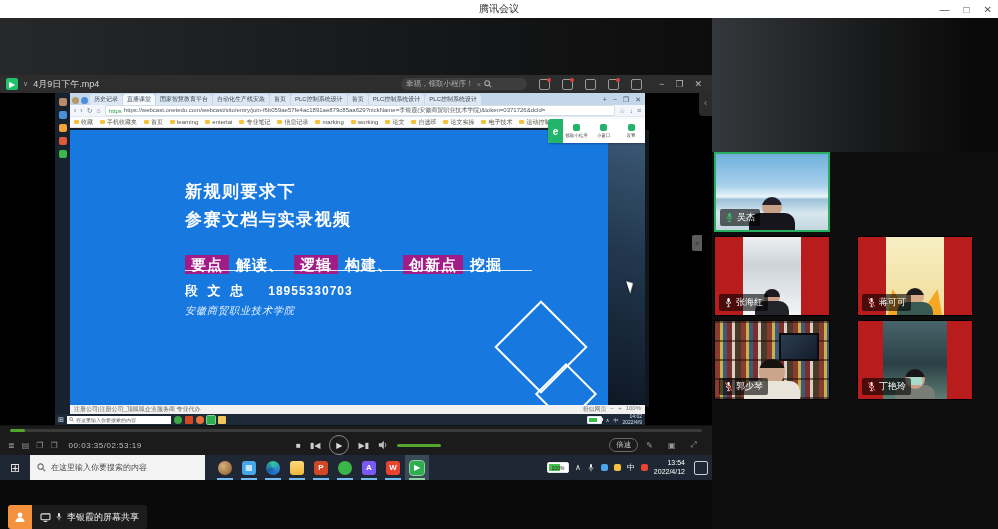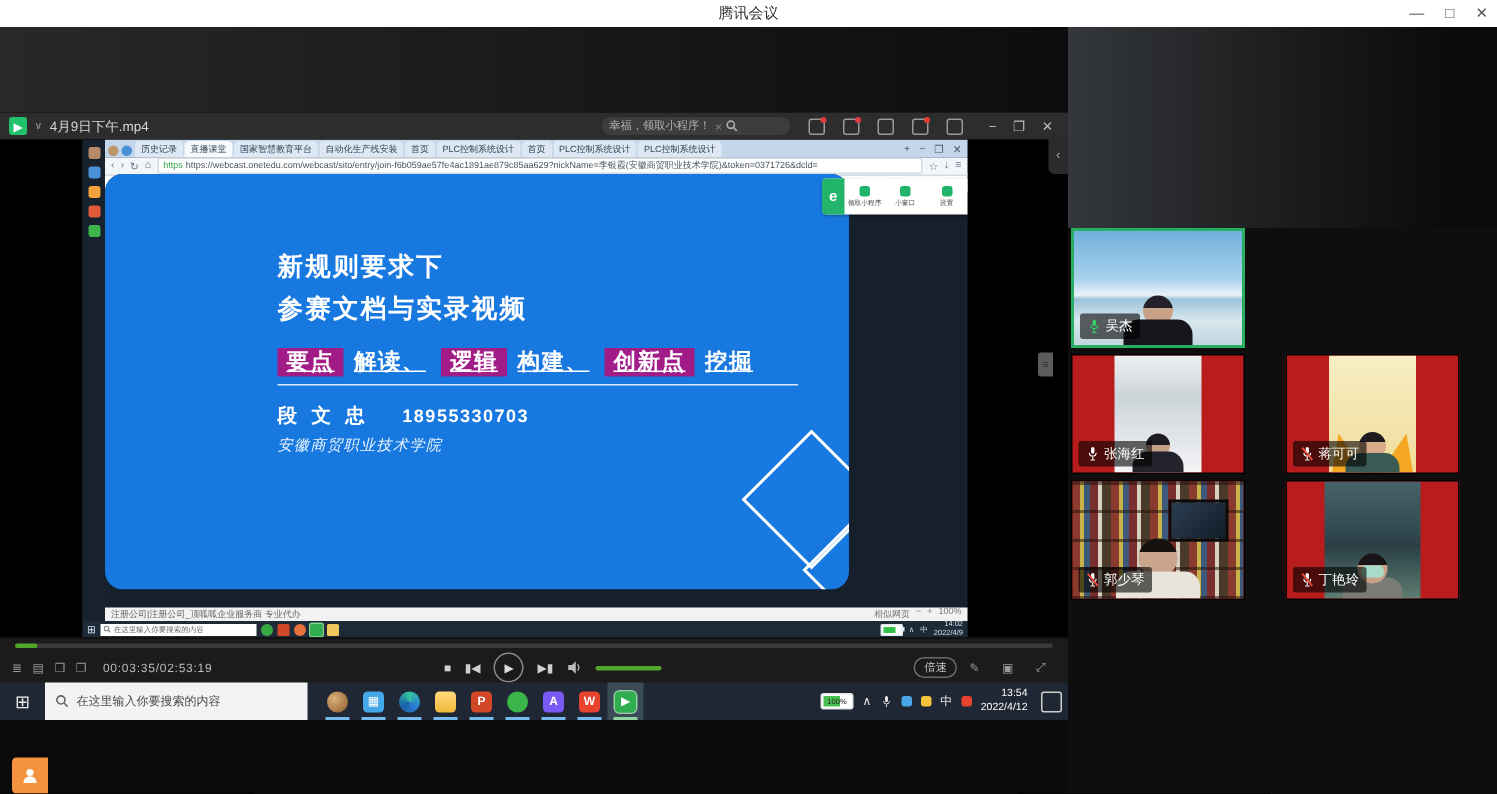--- a/index.html
+++ b/index.html
@@ -44,26 +44,26 @@
   #addrbar{left:15px;top:12px;width:575px;height:12px;background:#f2f5f9;display:flex;align-items:center;gap:4px;padding:0 4px;box-sizing:border-box;border-bottom:1px solid #e2e8ef;}
   #addrbar .nav{color:#6a7a8a;font-size:7px;}
   #urlbox{flex:1;height:9px;background:#fff;border:1px solid #d4dce4;border-radius:2px;display:flex;align-items:center;padding:0 3px;gap:2px;overflow:hidden;}
   #urlbox .lock{color:#2f9e44;font-size:6px;}
   #urlbox .url{font-size:6px;color:#4a5560;white-space:nowrap;}
   #addr-icons{display:flex;gap:4px;color:#6a7a8a;font-size:7px;}
   #bmbar{left:15px;top:24px;width:575px;height:11px;background:#fbfcfd;display:flex;align-items:center;overflow:hidden;padding:0 4px;box-sizing:border-box;border-bottom:1px solid #e8e8e8;}
   #bmbar .bm{flex:none;font-size:6px;color:#5a5247;margin-right:7px;white-space:nowrap;}
   #bmbar .bm::before{content:"";display:inline-block;width:5px;height:4px;background:#f5c33b;border-radius:1px;margin-right:2px;}
   
-  #page{left:15px;top:23px;width:496px;height:277px;background:#12161d;overflow:hidden;border-radius:12px;}
+  #page{left:15px;top:37px;width:579px;height:277px;background:#12161d;overflow:hidden;}
   #slide{left:0;top:0;width:538px;height:277px;background:#1778e0;overflow:hidden;}
   #photo-strip{left:538px;top:0;width:37px;height:277px;background:linear-gradient(200deg,#3d5a78 0%,#22374e 45%,#0d1724 100%);}
   #slide-text{left:115px;top:48px;}
   .slide-h{color:#fff;font-weight:bold;font-size:17px;line-height:28px;letter-spacing:1.5px;}
-  #kw-row{margin-top:12px;color:#fff;font-weight:bold;font-size:15px;letter-spacing:1px;white-space:nowrap;text-decoration:underline;}
+  #kw-row{margin-top:22px;color:#fff;font-weight:bold;font-size:15px;letter-spacing:1px;white-space:nowrap;}
   #kw-row .hl{background:#a21c88;padding:1px 6px;margin-right:7px;}
   #kw-row .rest{margin-right:10px;}
   #slide-hr{left:115px;top:140px;width:347px;height:1px;background:rgba(255,255,255,.85);}
   #speaker-row{left:115px;top:152px;color:#fff;display:flex;align-items:baseline;gap:22px;}
   #speaker-name{font-size:13px;font-weight:bold;letter-spacing:3px;}
   #speaker-phone{font-size:12px;font-weight:bold;letter-spacing:1px;}
   #org{left:115px;top:174px;color:#eaf4ff;font-size:10px;letter-spacing:1px;font-style:italic;}
   .diamond{position:absolute;border:2px solid #fff;transform:rotate(45deg);}
   #diamond-big{width:62px;height:62px;left:438px;top:184px;}
   #diamond-small{width:40px;height:40px;left:474px;top:242px;}
@@ -450,20 +450,32 @@
 
   <div id="bottom-strip" class="abs"></div>
 
   <div id="share-badge" class="abs">
     <span id="share-person">
       <svg width="12" height="12" viewBox="0 0 12 12">
           <circle cx="6" cy="4" r="2.4" fill="#fff"></circle>
           <path d="M1.5 11a4.5 4.5 0 0 1 9 0z" fill="#fff"></path>
         </svg>
     </span>
+    <span id="share-pill">
+      <svg width="11" height="9" viewBox="0 0 12 10">
+          <rect x="1" y="1" width="10" height="6.5" rx="1" fill="none" stroke="#e8e8e8" stroke-width="1.2"></rect>
+          <line x1="4" y1="9.3" x2="8" y2="9.3" stroke="#e8e8e8" stroke-width="1.2"></line>
+        </svg>
+      <svg width="8" height="10" viewBox="0 0 12 14">
+          <rect x="4.5" y="1" width="3" height="6" rx="1.5" fill="#e8e8e8"></rect>
+          <path d="M3 6a3 3 0 0 0 6 0" fill="none" stroke="#e8e8e8"></path>
+          <line x1="6" y1="9.5" x2="6" y2="12" stroke="#e8e8e8"></line>
+        </svg>
+      <span>李银霞的屏幕共享</span>
+    </span>
   </div>
 
   <div id="side-top" class="abs"></div>
   <div id="collapse" class="abs">‹</div>
 
   <div id="tiles" class="abs">
 
     <div class="tile v-beach" style="left:2px;top:0" data-mic="speaking">
       <div class="photo">
         <div class="person">

